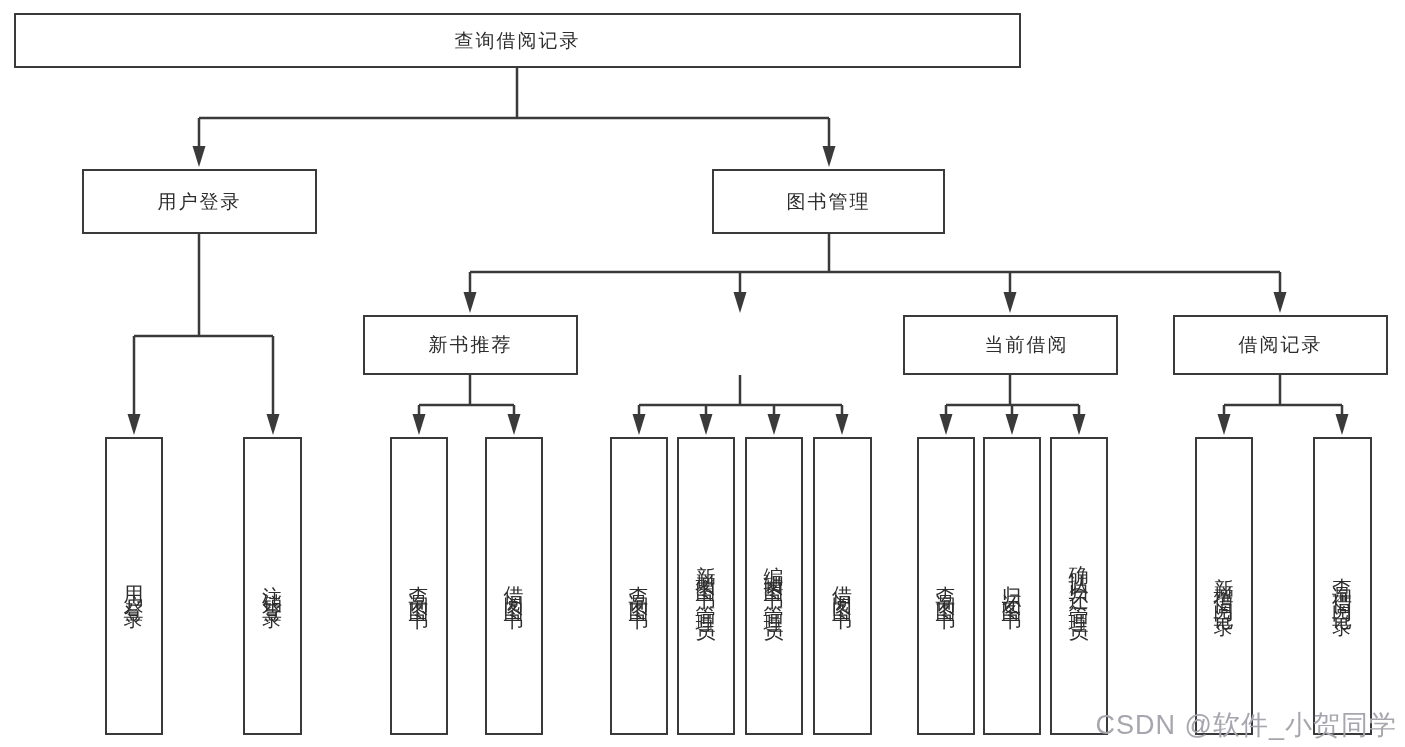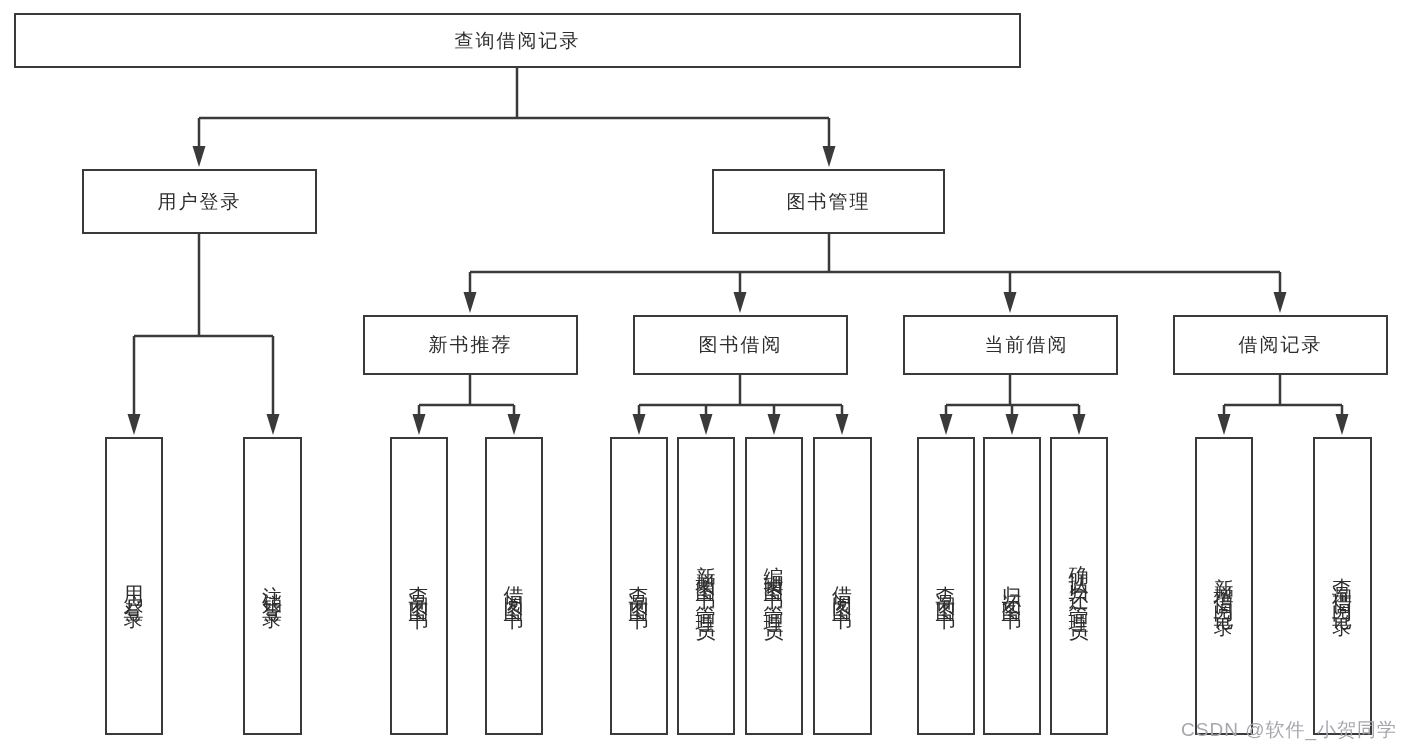--- a/index.html
+++ b/index.html
@@ -76,21 +76,21 @@
     font-size:20px;
     letter-spacing:8px;
     color:var(--c-text);
     line-height:1;
     white-space:nowrap;
   }
   .watermark{
     position:absolute;
     right:8px;
     bottom:4px;
-    font-size:19px;
+    font-size:27px;
     letter-spacing:1px;
     color:var(--c-watermark);
   }
 </style>
 </head>
 <body>
 
 <div class="canvas">
 
   <svg class="connector" viewBox="0 0 1405 747" xmlns="http://www.w3.org/2000/svg" aria-hidden="true">
@@ -142,21 +142,20 @@
       <polygon points="1335.5,414 1348.5,414 1342,435"></polygon>
     </g>
   </svg>
 
   <div class="node root">查询借阅记录</div>
 
   <div class="node lv2-a">用户登录</div>
   <div class="node lv3 p1">新书推荐</div>
 
   <div class="node lv2-b">图书管理</div>
-  <div class="node lv3 p2">图书借阅</div>
   <div class="node lv3 p3">当前借阅</div>
   <div class="node lv3 p4">借阅记录</div>
 
   <div class="leaf" style="left:105px">
     <span class="vtext">用户登录</span>
   </div>
   <div class="leaf" style="left:243px;width:59px">
     <span class="vtext">注销登录</span>
   </div>
 

